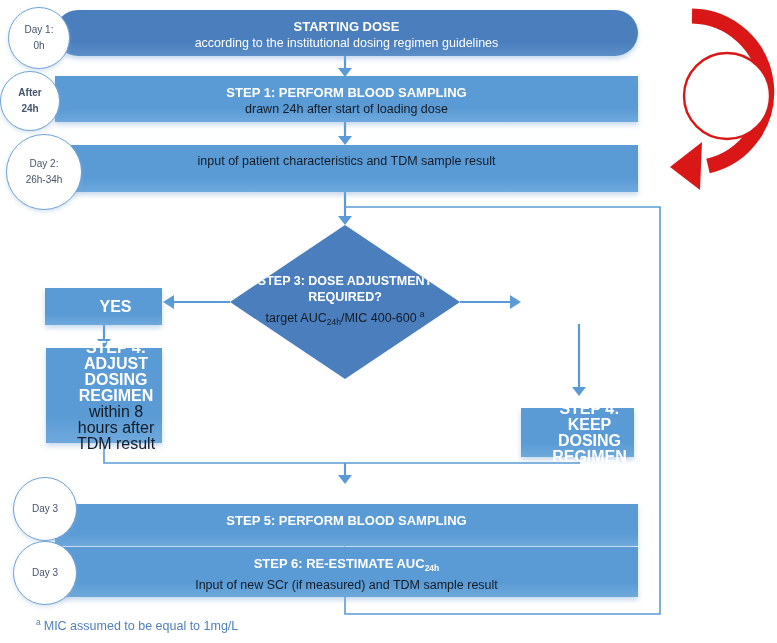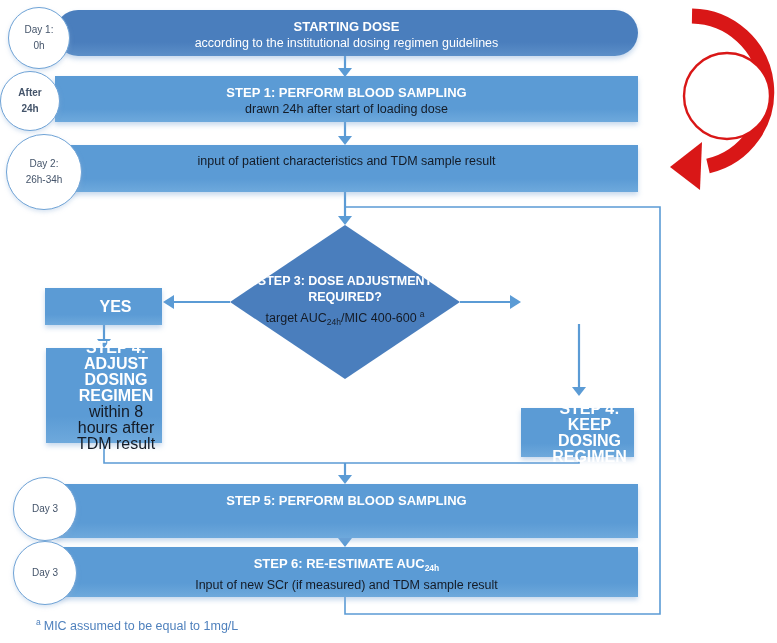--- a/index.html
+++ b/index.html
@@ -130,21 +130,21 @@
     <div class="gap"></div>
     <div class="note">within 8 hours after</div>
     <div class="note">TDM result</div>
   </div>
 
   <div class="smallbox" style="left:521px;top:396px;width:113px;height:49px;margin-top:12px;">
     <div class="bold">STEP 4: KEEP</div>
     <div class="bold">DOSING REGIMEN</div>
   </div>
 
-  <div class="bar" style="top:484px;height:54px;">
+  <div class="bar" style="top:504px;height:42px;">
     <div class="title">STEP 5: PERFORM BLOOD SAMPLING</div>
   </div>
 
   <div class="bar" style="top:547px;height:50px;">
     <div class="title"><span>STEP 6: RE-ESTIMATE AUC</span><sub class="s">24h</sub></div>
     <div class="sub">Input of new SCr (if measured) and TDM sample result</div>
   </div>
 
   <div class="tcircle" style="left:8px;top:7px;width:62px;height:62px;">
     <div>Day 1:</div>

